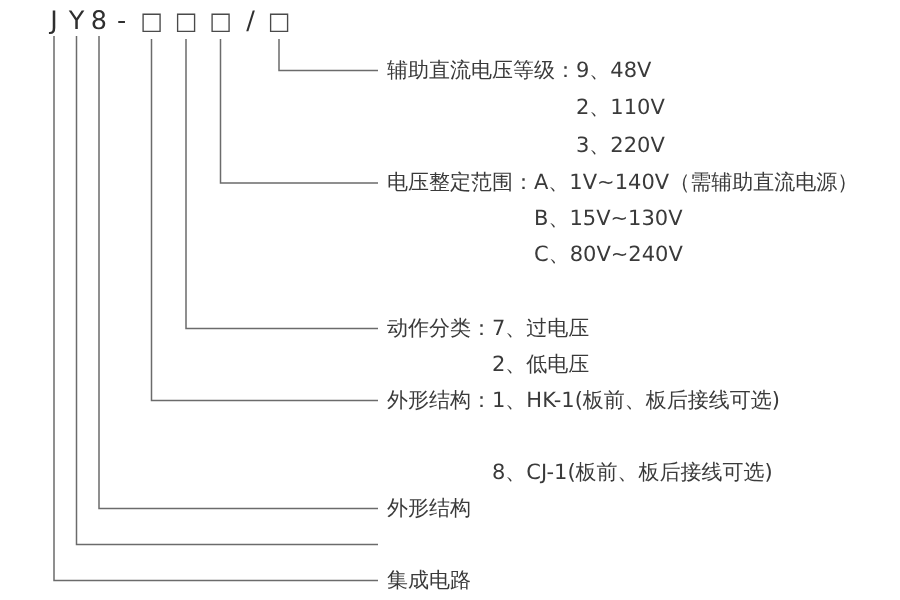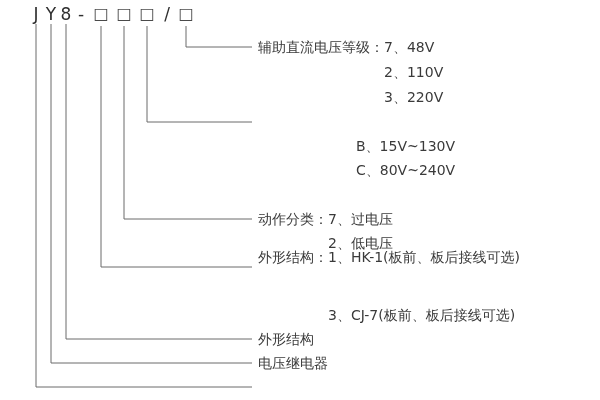--- a/index.html
+++ b/index.html
@@ -63,29 +63,30 @@
   <svg class="connectors" viewBox="0 0 600 400" aria-hidden="true">
     <polyline points="186,26 186,47 252,47"></polyline>
     <polyline points="147,26 147,122 252,122"></polyline>
     <polyline points="124,26 124,219 252,219"></polyline>
     <polyline points="101,26 101,267 252,267"></polyline>
     <polyline points="66,24 66,339 252,339"></polyline>
     <polyline points="51,24 51,363 252,363"></polyline>
     <polyline points="36,24 36,387 252,387"></polyline>
   </svg>
 
-  <div class="label" style="left:258px;top:38px">辅助直流电压等级：7、48V</div>
+  <div class="label" style="left:258px;top:38px">辅助直流电压等级：9、48V</div>
   <div class="label" style="left:384px;top:63px">2、110V</div>
   <div class="label" style="left:384px;top:88px">3、220V</div>
 
+  <div class="label" style="left:258px;top:113px">电压整定范围：A、1V~140V（需辅助直流电源）</div>
   <div class="label" style="left:356px;top:137px">B、15V~130V</div>
   <div class="label" style="left:356px;top:161px">C、80V~240V</div>
 
   <div class="label" style="left:258px;top:210px">动作分类：7、过电压</div>
   <div class="label" style="left:328px;top:234px">2、低电压</div>
 
-  <div class="label" style="left:258px;top:248px">外形结构：1、HK-1(板前、板后接线可选)</div>
-  <div class="label" style="left:328px;top:306px">3、CJ-7(板前、板后接线可选)</div>
+  <div class="label" style="left:258px;top:258px">外形结构：1、HK-1(板前、板后接线可选)</div>
+  <div class="label" style="left:328px;top:306px">8、CJ-1(板前、板后接线可选)</div>
 
   <div class="label" style="left:258px;top:330px">外形结构</div>
-  <div class="label" style="left:258px;top:354px">电压继电器</div>
+  <div class="label" style="left:258px;top:378px">集成电路</div>
 
 </div>
 
 </body></html>

